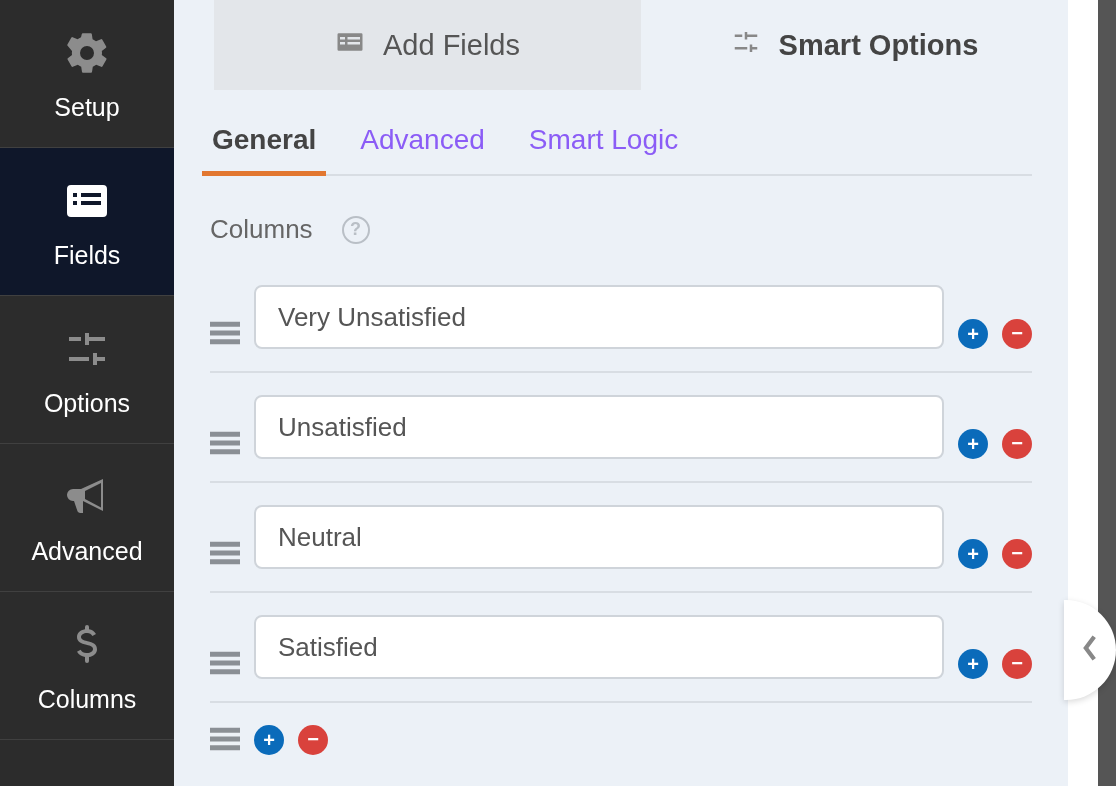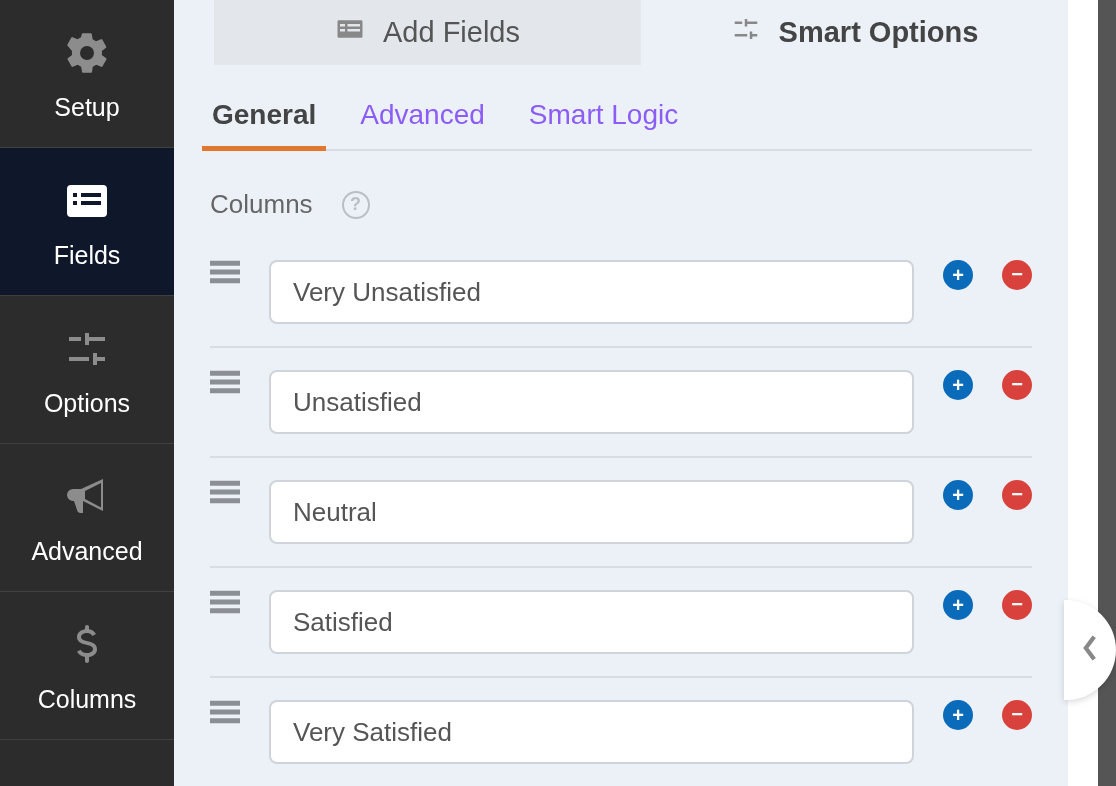--- a/index.html
+++ b/index.html
@@ -25,21 +25,21 @@
 
   .subtabs { display: flex; gap: 40px; border-bottom: 2px solid #d8dde3; margin: 20px 36px 0 36px; text-align: right; }
   .subtab { padding: 14px 2px 18px 2px; font-size: 28px; color: #8b5cf6; cursor: pointer; position: relative; }
   .subtab.active { font-weight: 700; color: #444; }
   .subtab.active::after { content: ""; position: absolute; left: -8px; right: -8px; bottom: -2px; height: 5px; background: #e27730; }
 
   .section-label { display: flex; align-items: center; gap: 29px; margin: 38px 0 0 36px; font-size: 26px; color: #666; }
   .help-icon { width: 28px; height: 28px; border: 2.5px solid #b9bfc6; border-radius: 50%; display: flex; align-items: center; justify-content: center; font-size: 18px; color: #b9bfc6; font-weight: 700; }
 
   .rows { margin: 18px 36px 0 36px; }
-  .row { display: flex; align-items: flex-start; gap: 29px; padding: 22px 0; border-bottom: 2px solid #d8dde3; }
+  .row { display: flex; align-items: flex-end; gap: 14px; padding: 22px 0; border-bottom: 2px solid #d8dde3; }
   .row:last-child { border-bottom: none; }
   .drag svg { width: 30px; height: 24px; fill: #8a8f95; }
   .row input { flex: 1; height: 64px; padding: 0 22px; font-size: 26px; border: 2px solid #cfd4da; border-radius: 8px; background: #fff; color: #555; outline: none; }
   .circle-btn { width: 30px; height: 30px; border-radius: 50%; display: flex; align-items: center; justify-content: center; cursor: pointer; }
   .add-btn { background: #0a6bba; }
   .rem-btn { background: #d9423c; }
   .circle-btn span { color: #fff; font-weight: 900; font-size: 20px; line-height: 1; }
   .rem-btn span { position: relative; top: -1px; }
 
   
@@ -193,21 +193,20 @@
           <span>−</span>
         </div>
     </div>
 
     <div class="row">
       <span class="drag"><svg viewBox="0 0 24 18">
             <rect y="0" width="24" height="4"></rect>
             <rect y="7" width="24" height="4"></rect>
             <rect y="14" width="24" height="4"></rect>
           </svg></span>
-      <input type="text" value="Very Satisfied" style="">
       <div class="circle-btn add-btn">
           <span>+</span>
         </div>
       <div class="circle-btn rem-btn">
           <span>−</span>
         </div>
     </div>
 
   </div>
 </div>

